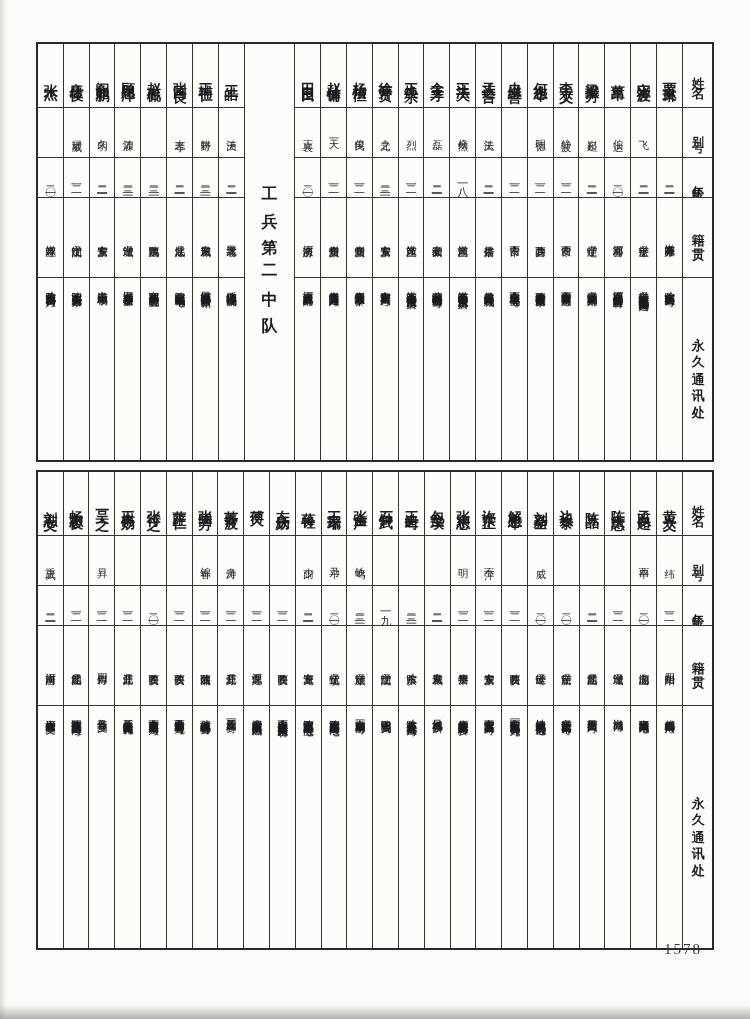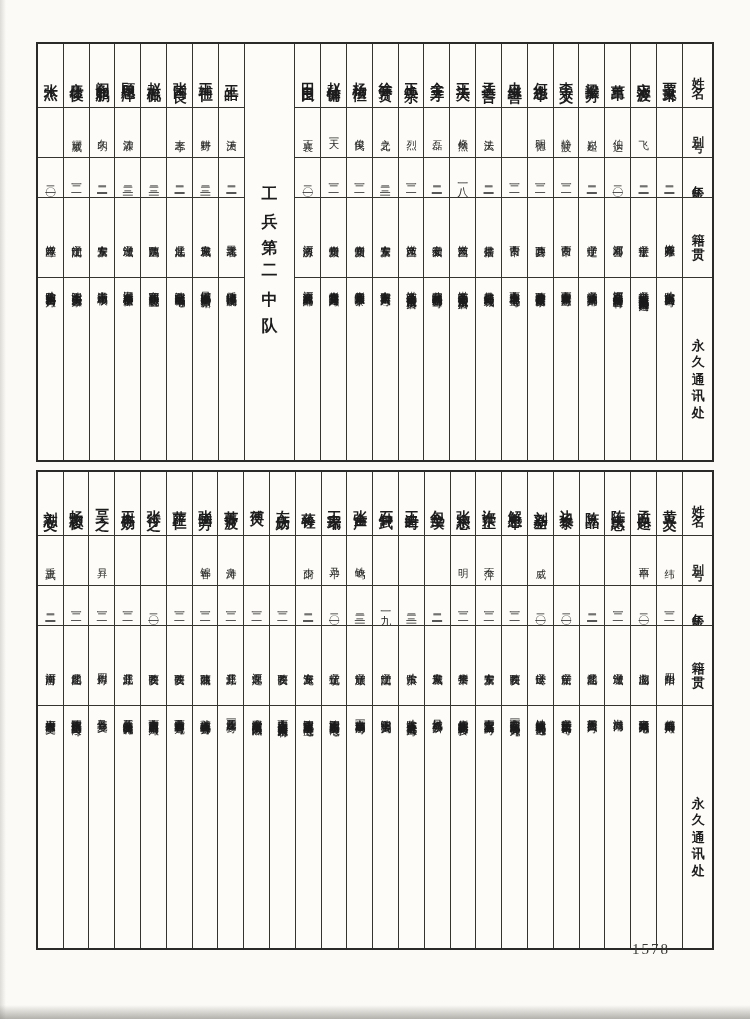--- a/index.html
+++ b/index.html
@@ -78,21 +78,21 @@
   .head .c-age{font-size:12px;letter-spacing:3px;}
   .head .c-native{font-size:13px;letter-spacing:14px;}
   .head .c-addr{justify-content:center;letter-spacing:17px;padding-top:0;}
 
   .unit .vcell{
     height:100%;border-bottom:none;
     font-size:16px;font-weight:bold;letter-spacing:26px;
   }
 
   #page-number{
-    position:absolute;left:632px;top:941px;
+    position:absolute;left:664px;top:941px;
     font-size:15px;letter-spacing:2px;color:#3a3a36;
     font-family:"Liberation Serif","DejaVu Serif",serif;
   }
 </style>
 </head>
 <body>
 
 <div class="page">
 
   <div id="table-top" class="vtable">

